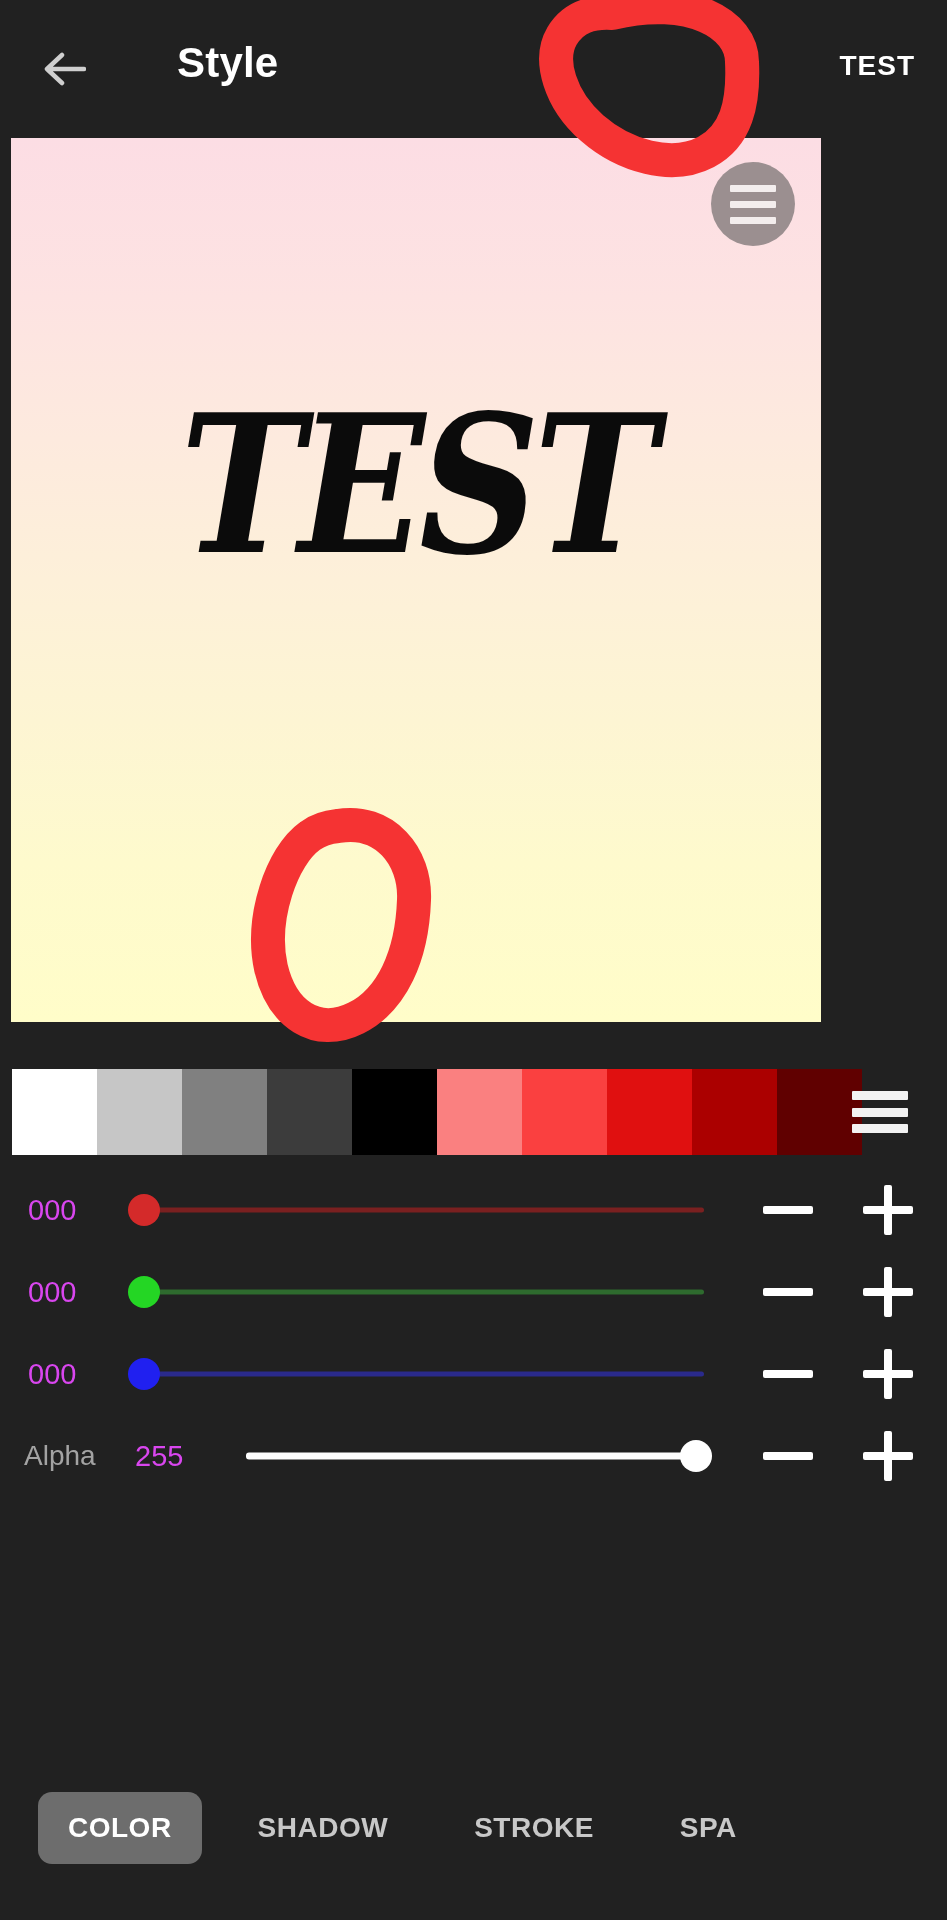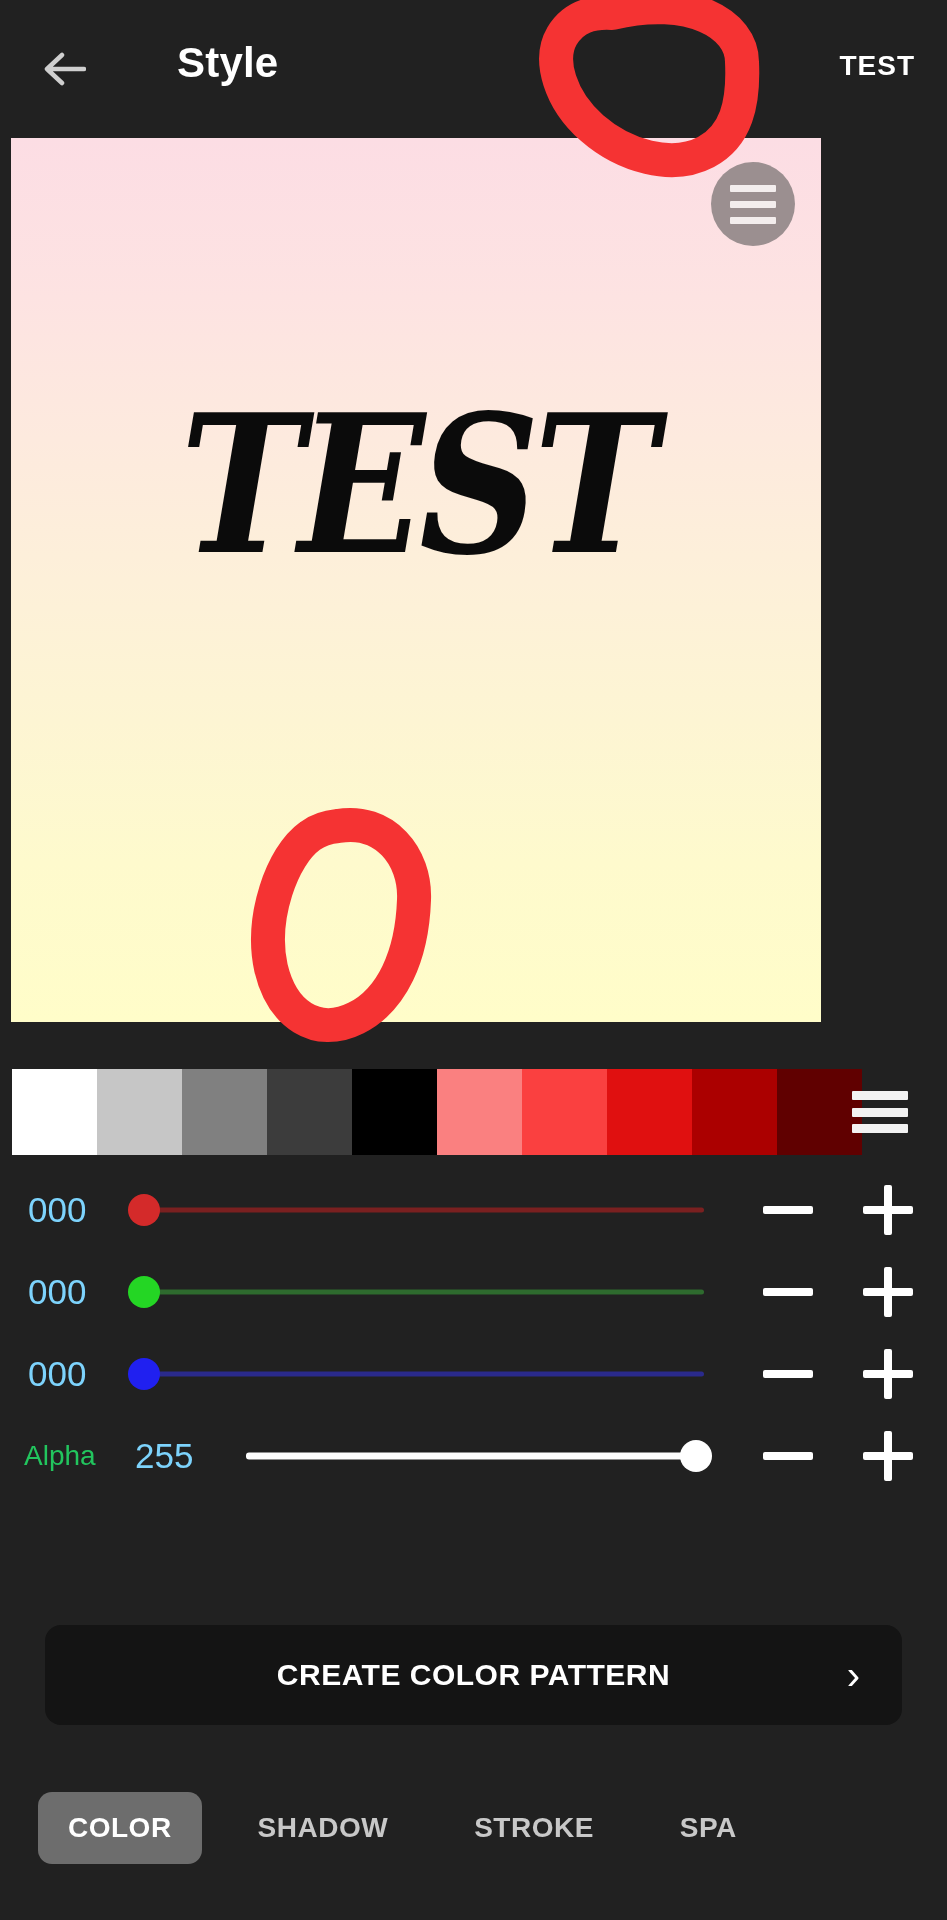--- a/index.html
+++ b/index.html
@@ -101,28 +101,28 @@
     background: #f2f2f2; border-radius: 1px;
   }
 
   
   .slider-row {
     position: absolute; left: 0; width: 947px; height: 82px;
   }
   .slider-value {
     position: absolute; left: 28px; top: 50%;
     transform: translateY(-50%);
-    font-size: 35px; color: #7dd3fc;
+    font-size: 29px; color: #d946ef;
     font-family: "Liberation Sans", sans-serif;
     white-space: nowrap;
   }
   .slider-label {
     position: absolute; left: 24px; top: 50%;
     transform: translateY(-50%);
-    font-size: 28px; color: #22c55e;
+    font-size: 28px; color: #a3a3a3;
   }
   .slider-track-wrap {
     position: absolute; top: 50%; transform: translateY(-50%);
     height: 40px;
   }
   .slider-track {
     position: absolute; top: 50%; left: 0; right: 0;
     transform: translateY(-50%);
     height: 5px; border-radius: 3px;
   }
@@ -279,24 +279,20 @@
         <div class="slider-value" style="left: 135px;">255</div>
         <div class="slider-track-wrap" style="left: 246px; width: 450px;">
           <div class="slider-track" style="background: rgb(255, 255, 255); height: 7px;"></div>
           <div class="slider-thumb" style="background: rgb(255, 255, 255); left: 100%;"></div>
         </div>
         <div class="btn-minus" style="left: 757px;"></div>
         <div class="btn-plus" style="left: 857px;"></div>
       </div>
     </div>
 
-  <button class="pattern-btn">
-    <span class="pattern-btn-label">CREATE COLOR PATTERN</span>
-    <span class="pattern-chevron">›</span>
-  </button>
 
   <div class="tabbar" id="tabbar">
       <div class="tab active">COLOR</div>
       <div class="tab">SHADOW</div>
       <div class="tab">STROKE</div>
       <div class="tab">SPA</div>
     </div>
 
   <svg class="annot" viewBox="0 0 947 1920">
 

